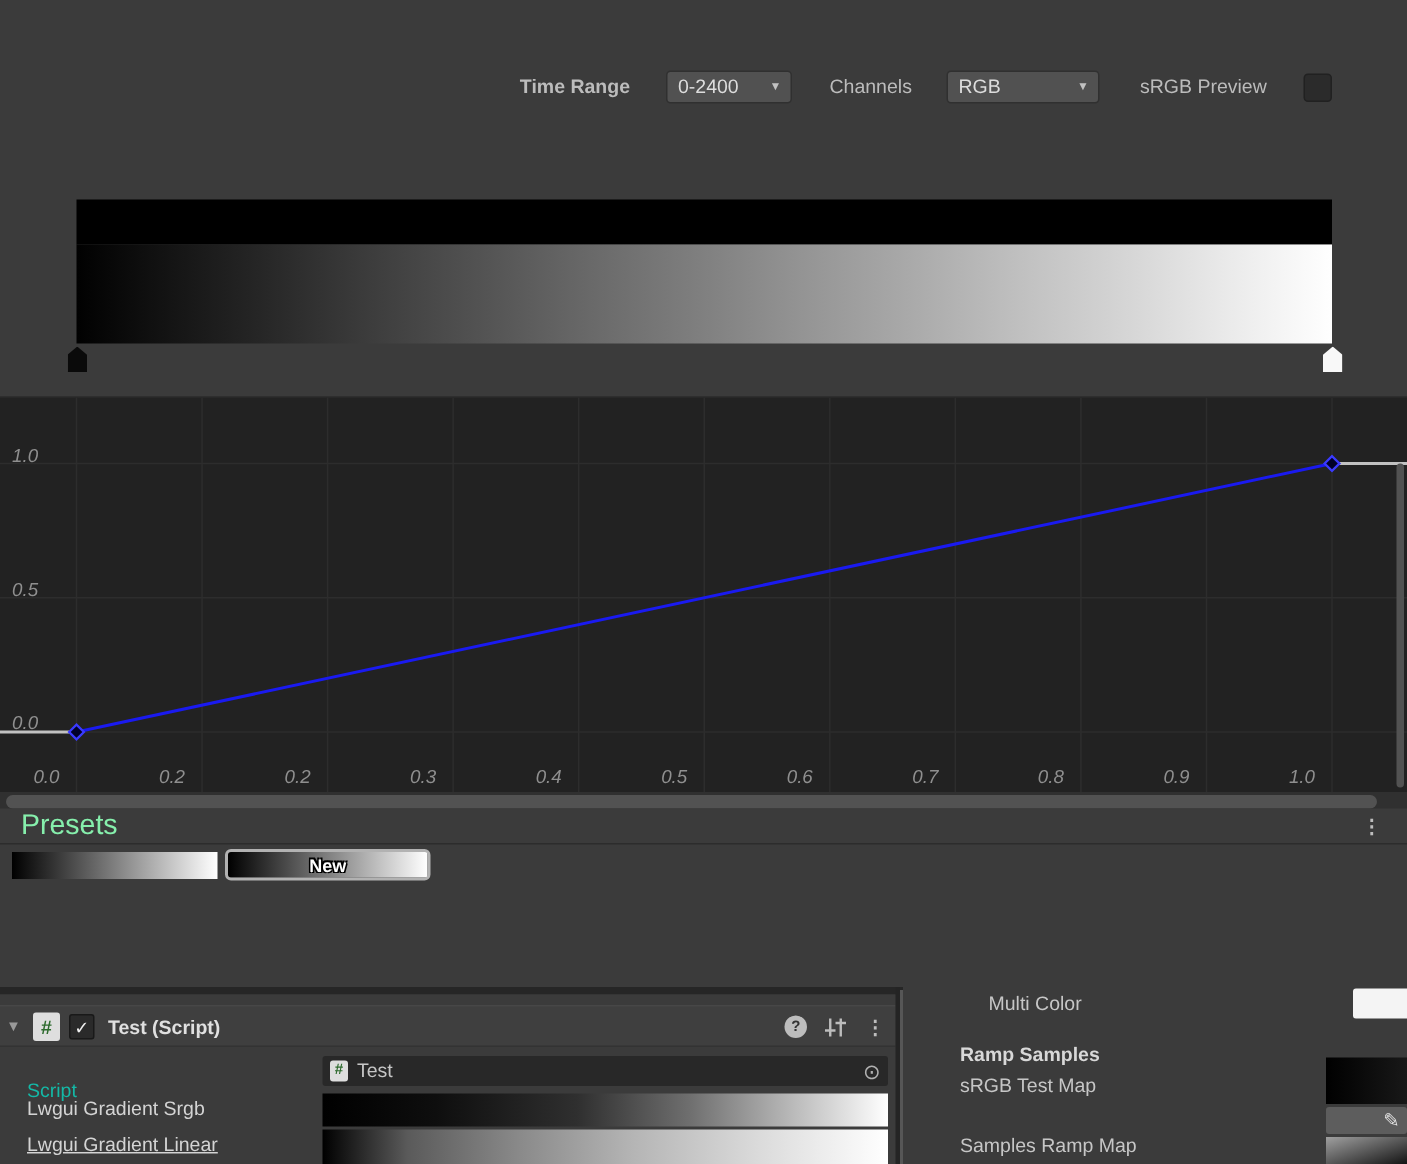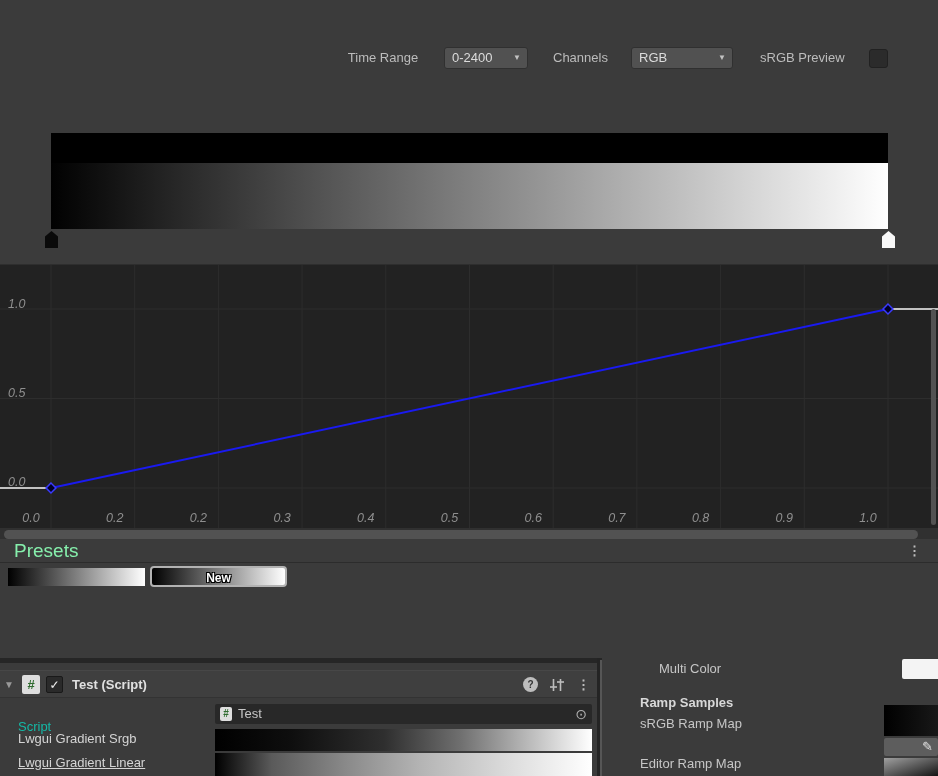--- a/index.html
+++ b/index.html
@@ -85,21 +85,21 @@
       background:linear-gradient(to bottom right, #a0a0a0, #141414); cursor:pointer; }
 </style>
 </head>
 <body>
 
 <div class="screen">
 
   <div class="window">
 
 
-    <span class="tb-label" style="left:338px; width:90px; text-align:center;">Time Range</span>
+    <span class="tb-label" style="left:330px; width:90px; text-align:right;font-weight:bold;">Time Range</span>
     <div class="dropdown" style="left:444px; width:84px;">
       <span>0-2400</span>
       <span class="dd-arrow">▼</span>
     </div>
 
     <span class="tb-label" style="left:553px; width:72px;">Channels</span>
     <div class="dropdown" style="left:631px; width:102px;">
       <span>RGB</span>
       <span class="dd-arrow">▼</span>
     </div>
@@ -203,23 +203,23 @@
 
   <div class="panel-divider-dark"></div>
   <div class="panel-divider-light"></div>
 
   <div class="right-panel">
     <span class="rp-label" style="left:57px; top:2px;">Multi Color</span>
     <div class="rp-white-swatch"></div>
 
     <span class="rp-label rp-bold" style="left:38px; top:36px;">Ramp Samples</span>
 
-    <span class="rp-label" style="left:38px; top:57px;">sRGB Ramp Map</span>
+    <span class="rp-label" style="left:38px; top:57px;">sRGB Test Map</span>
     <div class="rp-thumb-black"></div>
     <div class="rp-edit-btn">
       <span class="pencil">✎</span>
     </div>
 
-    <span class="rp-label" style="left:38px; top:97px;">Editor Ramp Map</span>
+    <span class="rp-label" style="left:38px; top:97px;">Samples Ramp Map</span>
     <div class="rp-thumb-grad"></div>
   </div>
 
 </div>
 
 </body></html>

